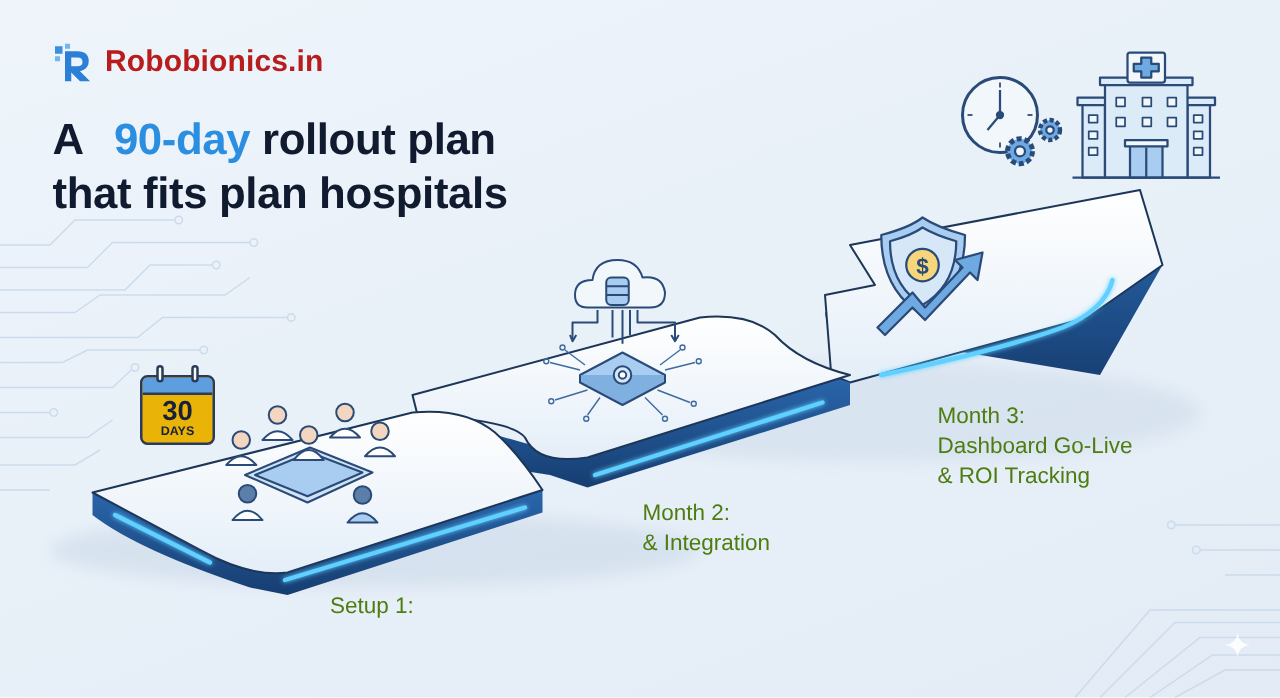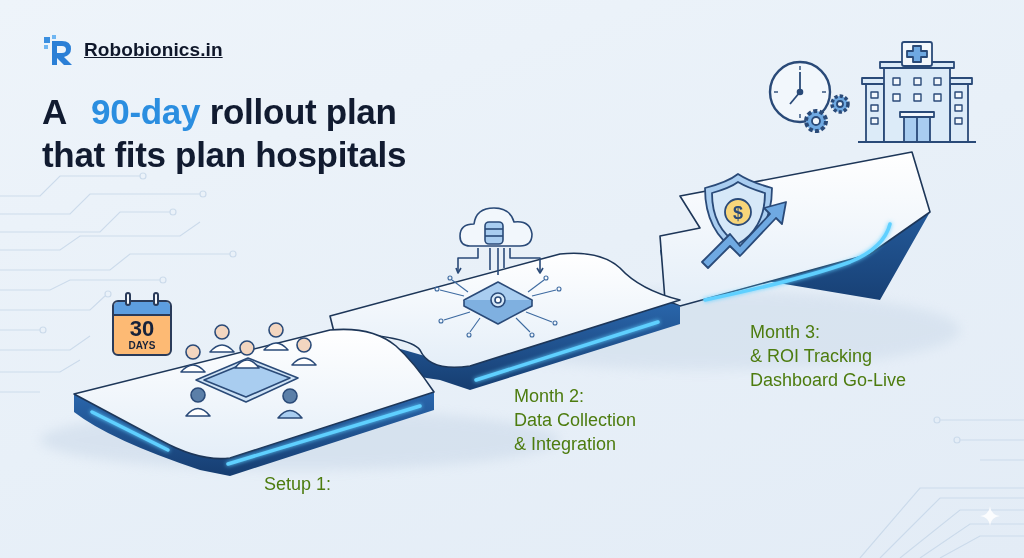--- a/index.html
+++ b/index.html
@@ -5,30 +5,30 @@
   html, body { margin: 0; padding: 0; }
   body {
     width: 1024px; height: 558px; overflow: hidden; position: relative;
     background: linear-gradient(160deg, #eef4fa 0%, #e8f0f8 50%, #e3ecf6 100%);
     font-family: "Liberation Sans", "DejaVu Sans", sans-serif;
     color: #14203a;
   }
   .bg-svg { position: absolute; left: 0; top: 0; width: 1024px; height: 558px; }
   .brand { position: absolute; left: 42px; top: 33px; display: flex; align-items: center; gap: 8px; }
   .brand-logo { width: 34px; height: 34px; }
-  .brand-name { font-size: 19px; font-weight: 700; color: #0f172a; letter-spacing: 0.1px; text-decoration: underline; }
+  .brand-name { font-size: 24px; font-weight: 700; color: #b91c1c; letter-spacing: 0.1px; }
   .headline { position: absolute; left: 42px; top: 90px; font-size: 35px; font-weight: 700; line-height: 43px; color: #111b30; letter-spacing: -0.3px; }
   .headline .accent { color: #2b8ee0; margin-left: 16px; }
   .stage-label { position: absolute; font-size: 18px; line-height: 24px; color: #4d7c0f; font-weight: 400; }
   .stage-label .line { display: block; }
   #stage1 { left: 264px; top: 472px; }
-  #stage2 { left: 514px; top: 384px; }
+  #stage2 { left: 514px; top: 398px; }
   #stage3 { left: 750px; top: 320px; }
   .cal { position: absolute; left: 112px; top: 292px; width: 64px; height: 64px; }
-  .cal-body { position: absolute; left: 0; top: 8px; width: 60px; height: 56px; border: 2.5px solid #2a3b5a; border-radius: 6px; background: #fdba74; box-sizing: border-box; overflow: hidden; }
+  .cal-body { position: absolute; left: 0; top: 8px; width: 60px; height: 56px; border: 2.5px solid #2a3b5a; border-radius: 6px; background: #eab308; box-sizing: border-box; overflow: hidden; }
   .cal-top { height: 12px; background: #5d9ee0; border-bottom: 2px solid #2a3b5a; }
   .cal-num { text-align: center; font-size: 22px; font-weight: 700; line-height: 22px; margin-top: 2px; color: #17223a; }
   .cal-days { text-align: center; font-size: 10px; font-weight: 700; line-height: 12px; color: #17223a; }
   .cal-ring { position: absolute; top: 0; width: 6px; height: 14px; border: 2.5px solid #2a3b5a; border-radius: 4px; background: #f7fafd; box-sizing: border-box; }
   .sparkle { position: absolute; left: 980px; top: 506px; width: 20px; height: 20px; }
 </style>
 </head>
 <body>
 
 <svg class="bg-svg" viewBox="0 0 1024 558">
@@ -243,24 +243,23 @@
   </div>
   <div class="cal-ring" style="left:13px"></div>
   <div class="cal-ring" style="left:41px"></div>
 </div>
 
 <div class="stage-label" id="stage1">
   <span class="line">Setup 1:</span>
 </div>
 <div class="stage-label" id="stage2">
   <span class="line">Month 2:</span>
-  <span class="line">Data Collection</span>
   <span class="line">&amp; Integration</span>
 </div>
 <div class="stage-label" id="stage3">
   <span class="line">Month 3:</span>
+  <span class="line">Dashboard Go-Live</span>
   <span class="line">&amp; ROI Tracking</span>
-  <span class="line">Dashboard Go-Live</span>
 </div>
 
 <svg class="sparkle" viewBox="0 0 20 20">
   <path d="M10 0 Q11 9 20 10 Q11 11 10 20 Q9 11 0 10 Q9 9 10 0 Z" fill="#ffffff" opacity="0.85"></path>
 </svg>
 
 </body></html>

